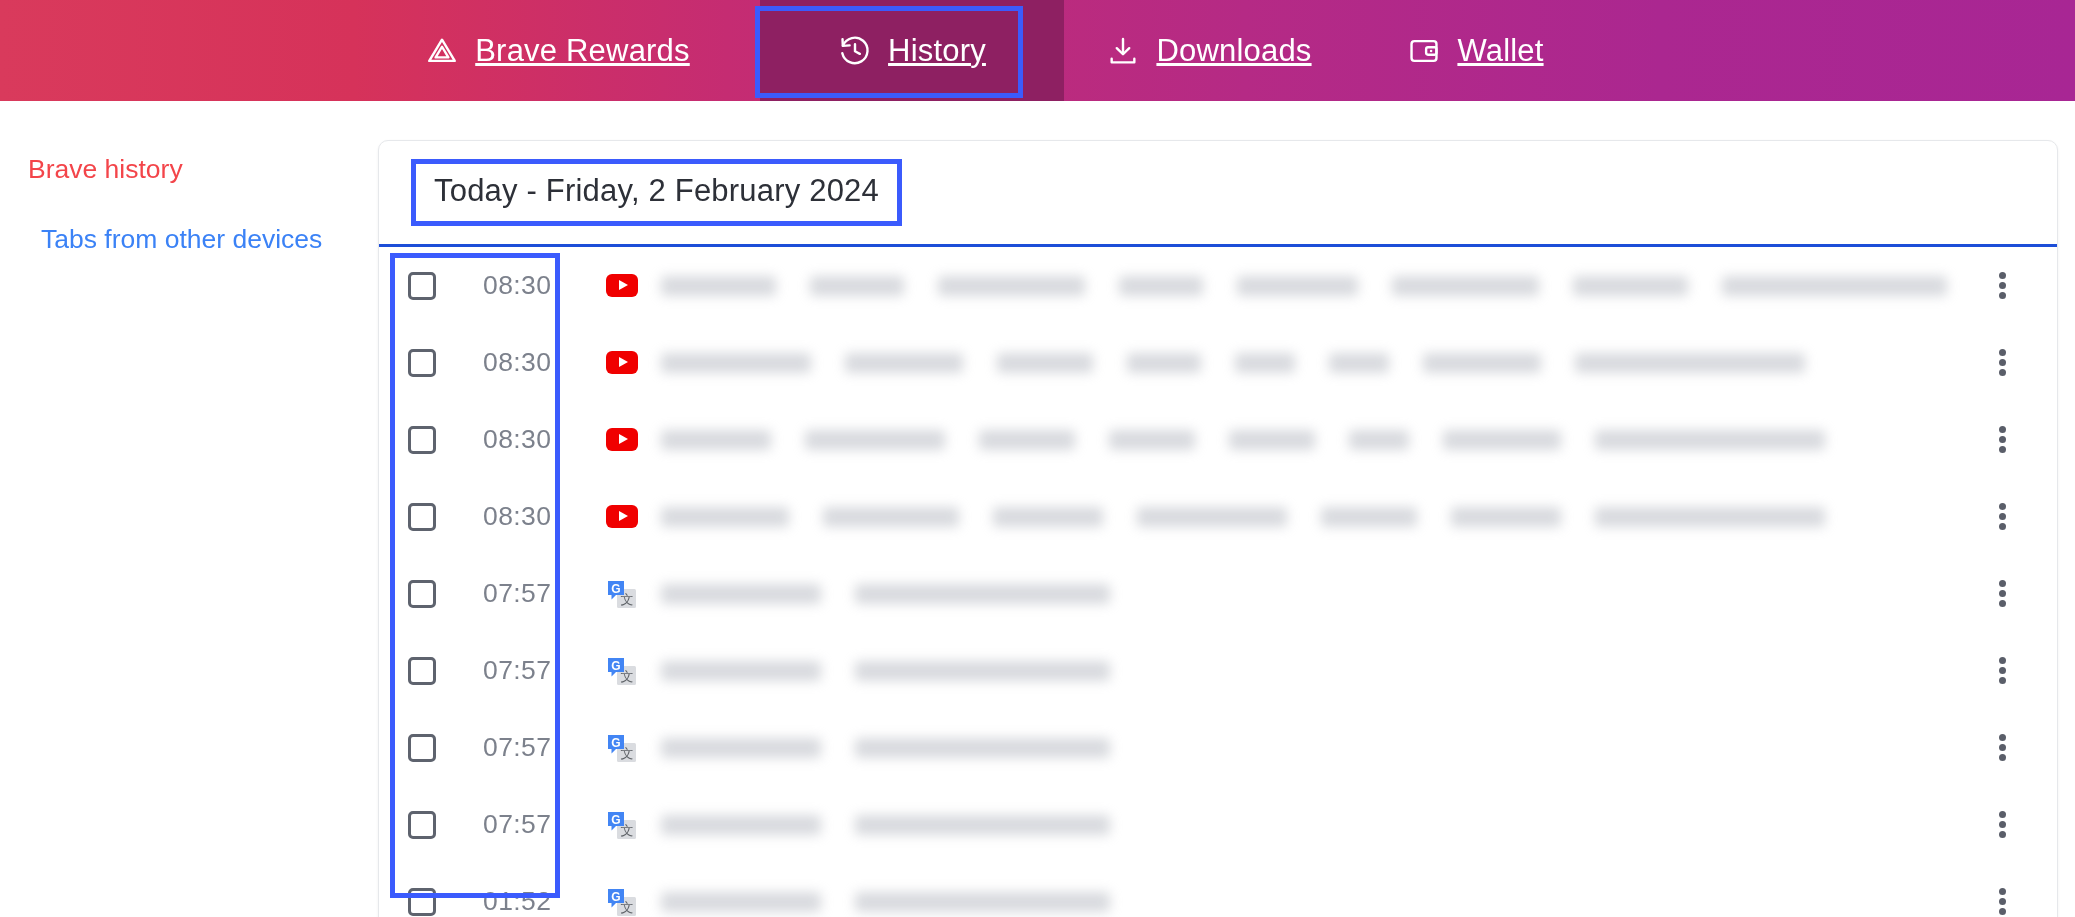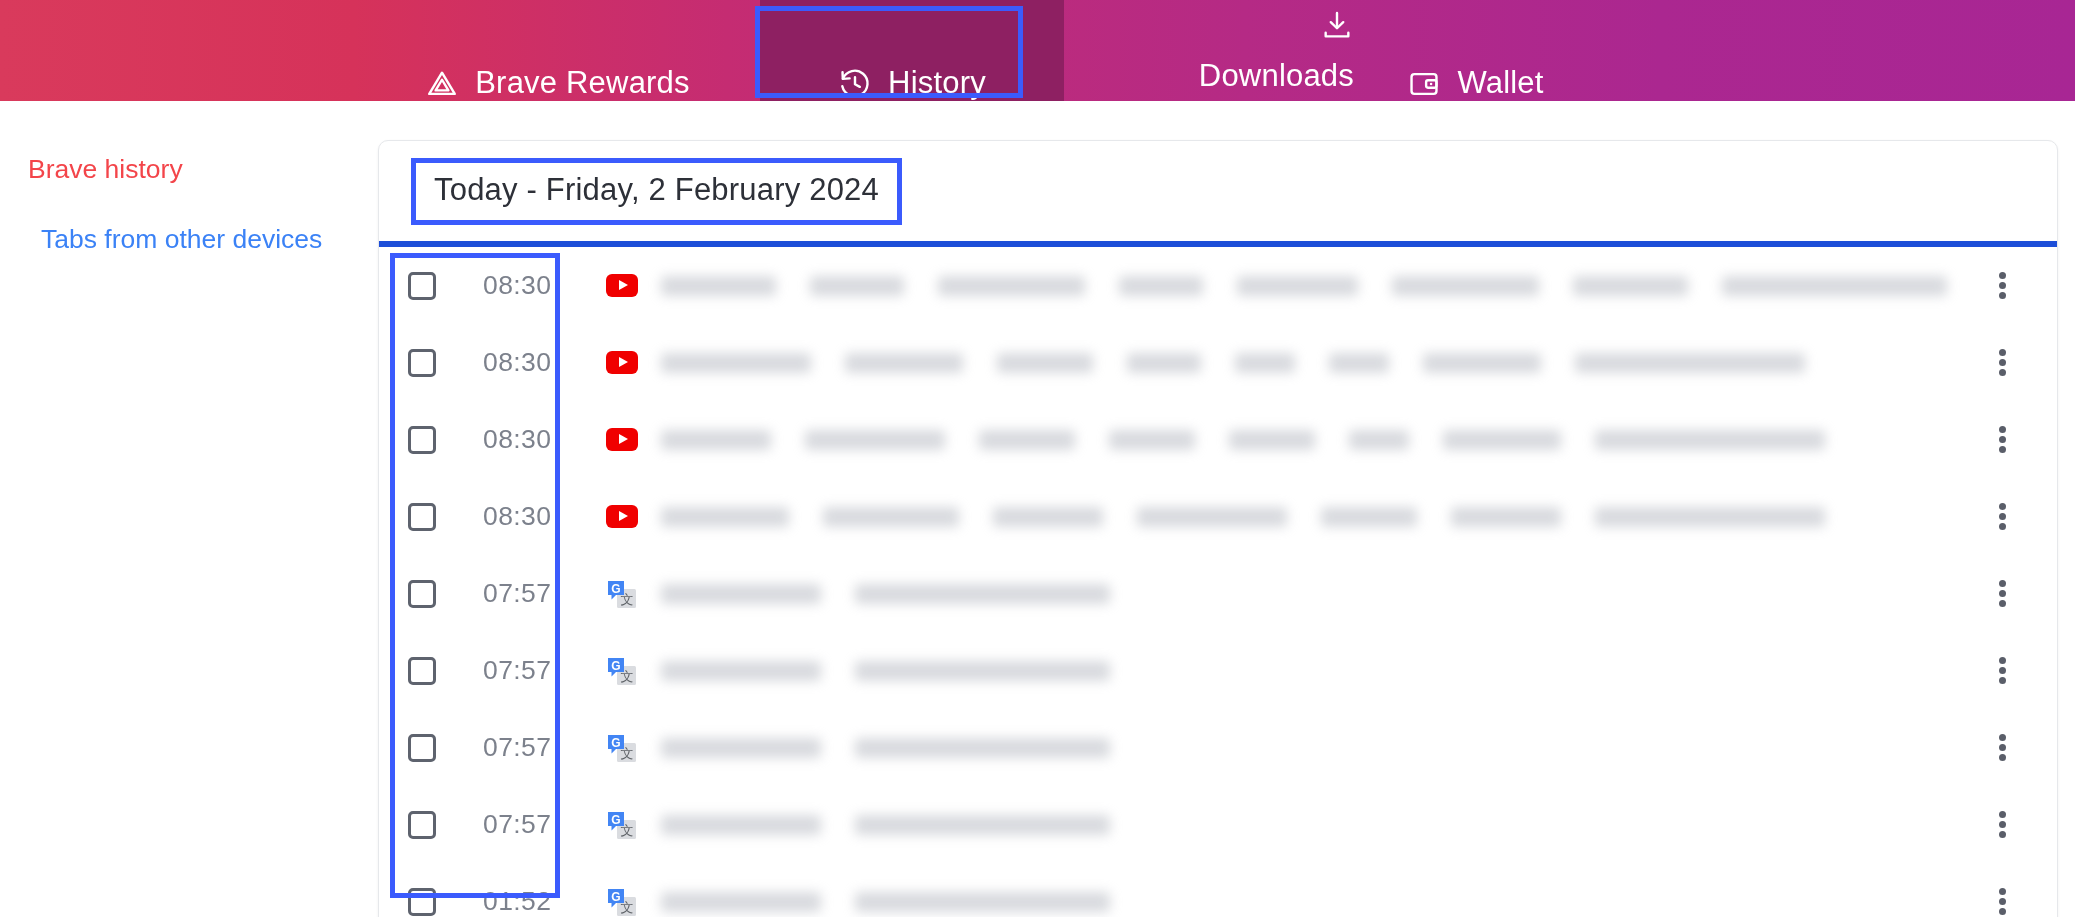--- a/index.html
+++ b/index.html
@@ -30,36 +30,37 @@
   }
   #topbar-tabs {
     flex: 1 1 auto;
     height: 101px;
     display: flex;
     align-items: center;
   }
   .tab {
     height: 101px;
     display: flex;
-    align-items: flex-end;
+    align-items: center;
     justify-content: center;
     gap: 16px;
     color: #ffffff;
     font-size: 31px;
     letter-spacing: 0.2px;
     white-space: nowrap;
     cursor: pointer;
     position: relative;
+    text-decoration: underline;
   }
   .tab .tab-icon { display: flex; align-items: center; }
   .tab .tab-icon svg { display: block; }
   .tab-brave-rewards { width: 405px; }
   .tab-history      { width: 304px; }
   .tab-bookmarks    { width: 297px; }
-  .tab-downloads    { width: 290px; flex-direction: column; }
+  .tab-downloads    { width: 290px; }
   .tab-wallet       { width: 243px; }
 
   .tab.selected {
     background: #8e2062;
   }
   
   #history-highlight {
     position: absolute;
     left: 755px; top: 6px;
     width: 268px; height: 92px;
@@ -97,21 +98,21 @@
     width: 1680px;
     height: 800px;
     background: #ffffff;
     border: 1px solid #e6e8eb;
     border-radius: 10px;
     box-shadow: 0 1px 3px rgba(20,22,30,0.06);
     overflow: hidden;
   }
   #card-header {
     height: 106px;
-    border-bottom: 6px solid #1d4ed8;
+    border-bottom: 3px solid #1d4ed8;
     display: flex;
     align-items: center;
     padding-left: 32px;
   }
   #date-heading-box {
     border: 5px solid #3b5bfd;
     padding: 9px 18px 12px 18px;
     display: inline-block;
   }
   #date-heading {

